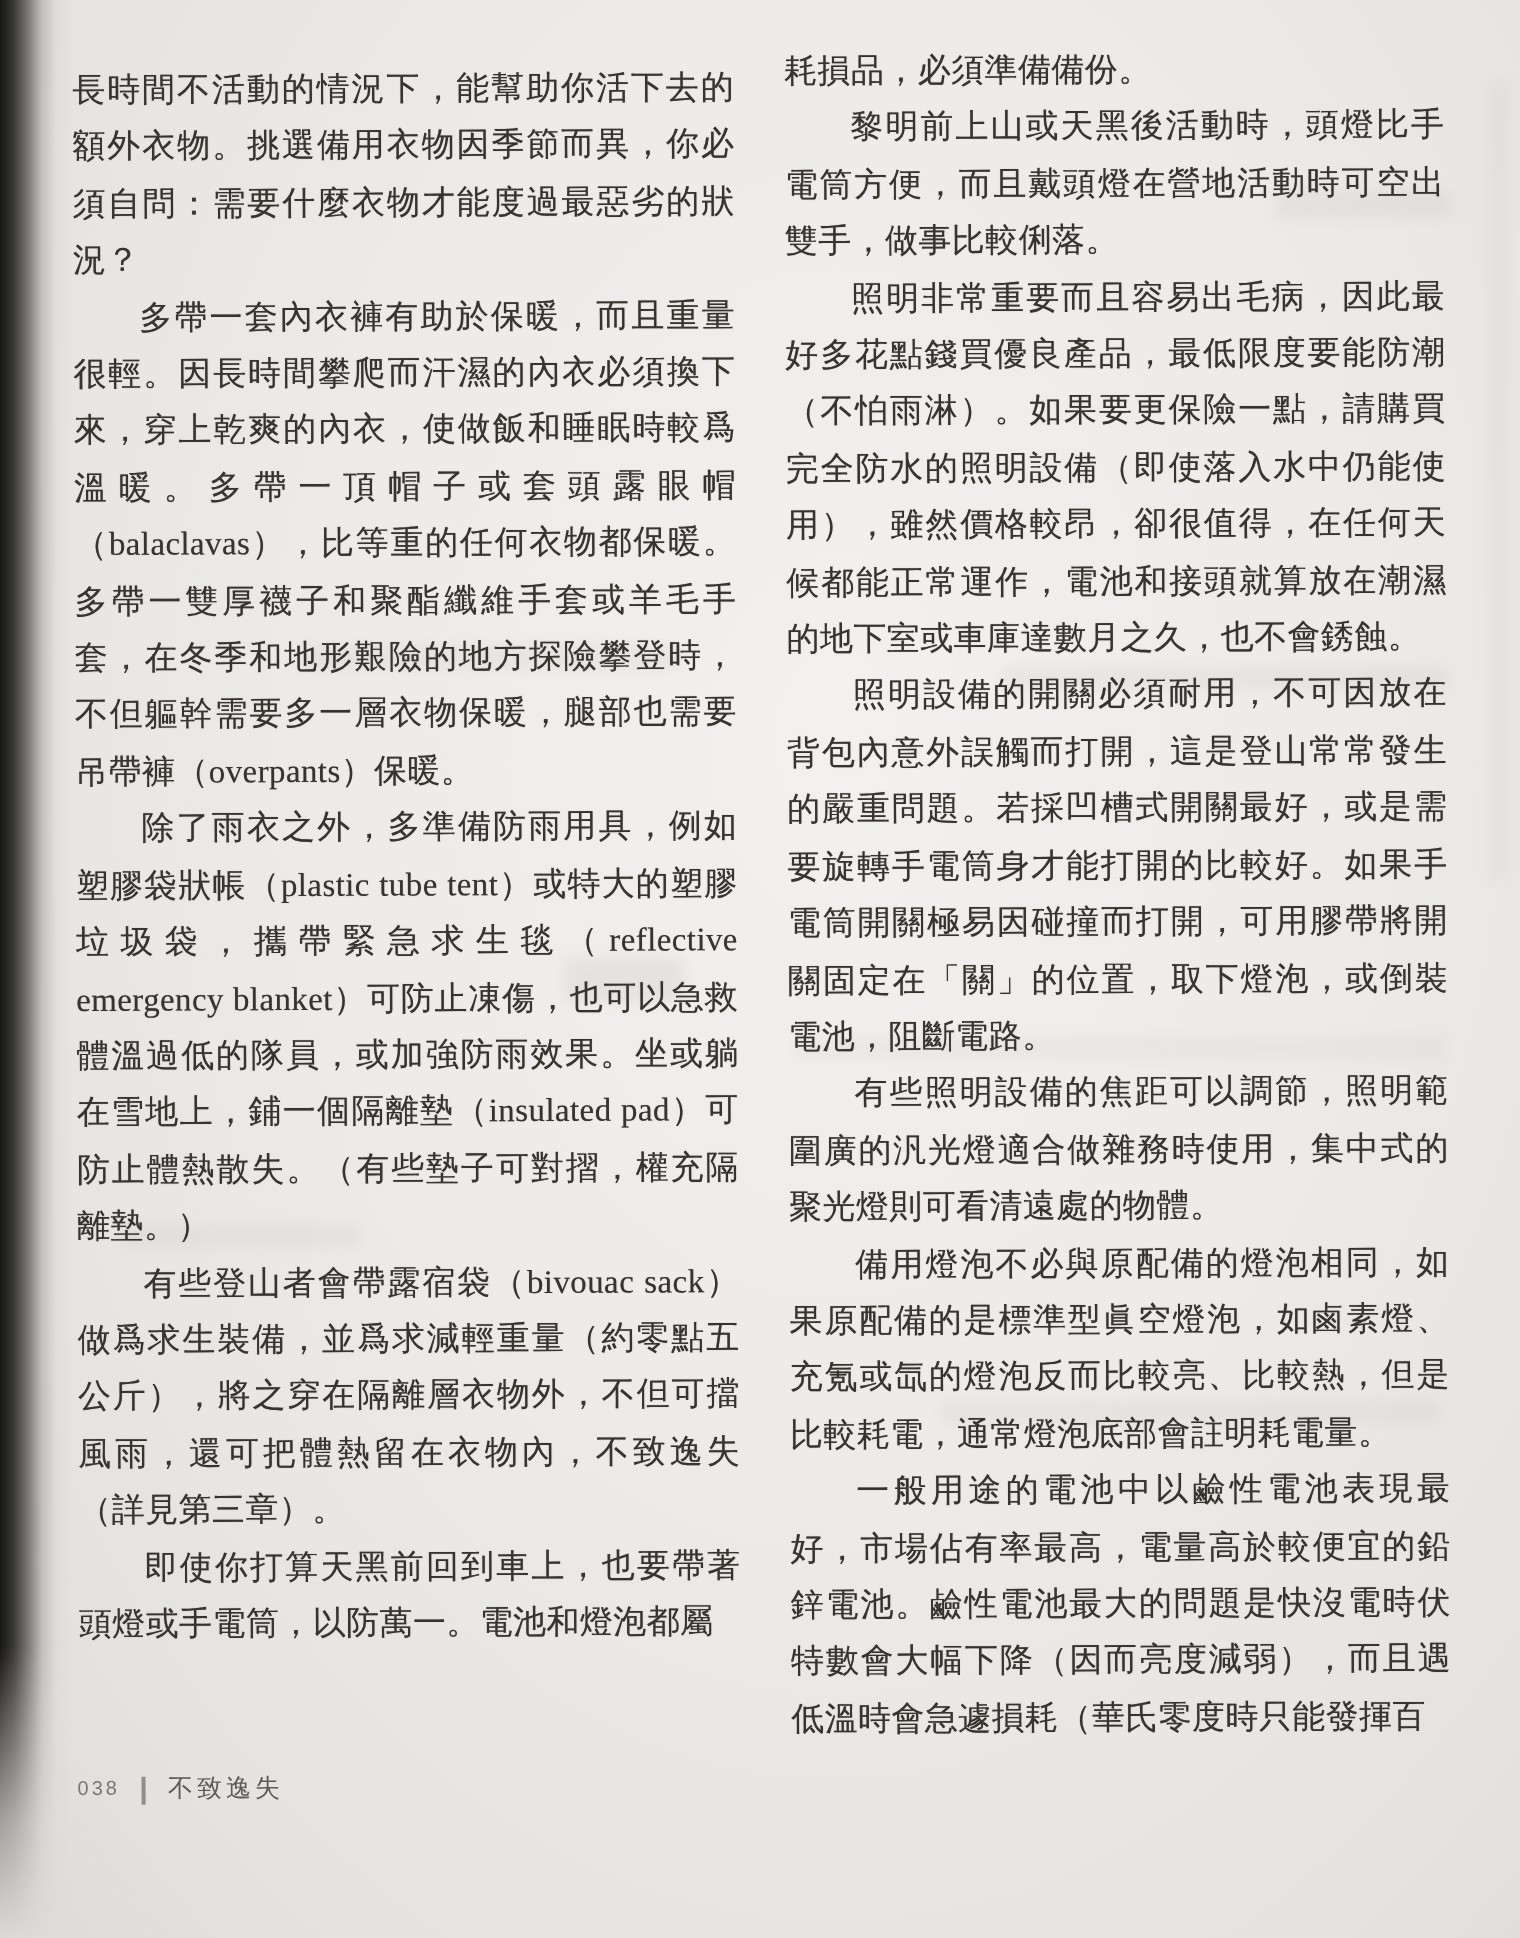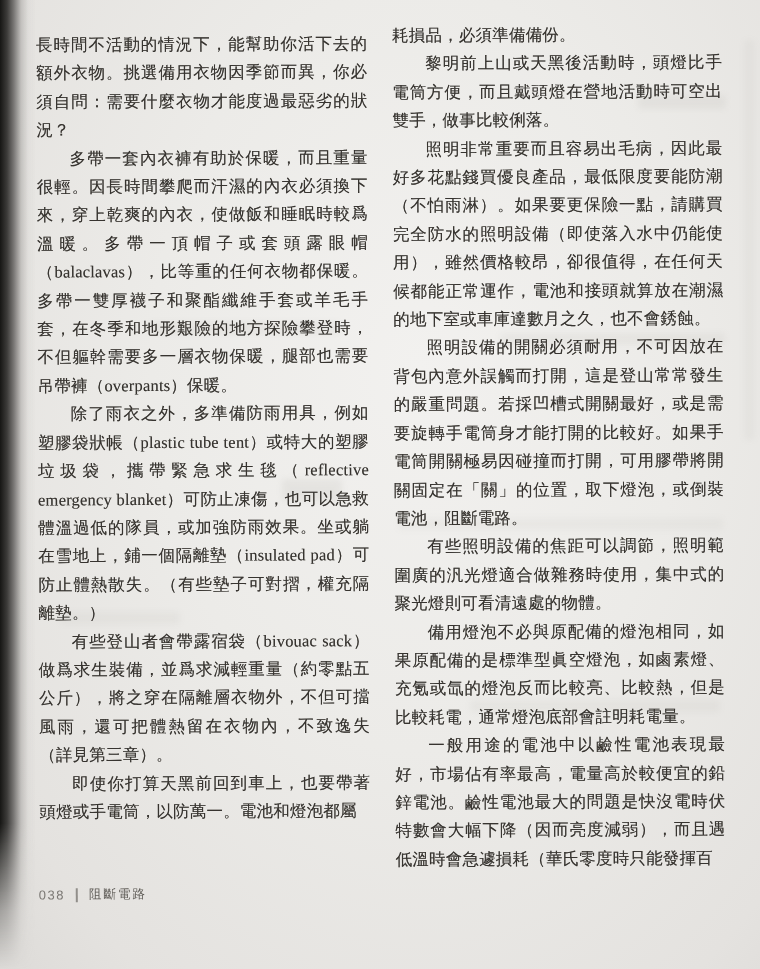--- a/index.html
+++ b/index.html
@@ -35,21 +35,21 @@
     display:inline-block;border:1.6px solid #4a463f;
     padding:3px 14px 4px 9px;margin:15px 0 9px 2px;
     font-size:17.5px;color:#302d28;letter-spacing:1px;
     background:rgba(255,255,255,.12);
     text-shadow:0 0 .4px rgba(48,45,40,.55);
   }
   .footer{
     position:absolute;left:37px;top:885px;
     display:flex;align-items:center;gap:11px;
   }
-  .footer .num{font-size:13px;color:#7a7773;letter-spacing:1.5px;font-family:"Liberation Sans","DejaVu Sans",sans-serif;}
+  .footer .num{font-size:10px;color:#7a7773;letter-spacing:1.5px;font-family:"Liberation Sans","DejaVu Sans",sans-serif;}
   .footer .bar{width:2px;height:14px;background:#918e8a;}
   .footer .title{font-size:12.5px;color:#5d5a55;letter-spacing:2px;}
   
   .ghost{position:absolute;background:#8e8b83;filter:blur(3px);border-radius:2px;pointer-events:none;}
 </style>
 </head>
 <body>
 
 <div class="page">
 
@@ -80,17 +80,17 @@
       <p class="para indent">照明非常重要而且容易出毛病，因此最好多花點錢買優良產品，最低限度要能防潮（不怕雨淋）。如果要更保險一點，請購買完全防水的照明設備（即使落入水中仍能使用），雖然價格較昂，卻很值得，在任何天候都能正常運作，電池和接頭就算放在潮濕的地下室或車庫達數月之久，也不會銹蝕。</p>
       <p class="para indent">照明設備的開關必須耐用，不可因放在背包內意外誤觸而打開，這是登山常常發生的嚴重問題。若採凹槽式開關最好，或是需要旋轉手電筒身才能打開的比較好。如果手電筒開關極易因碰撞而打開，可用膠帶將開關固定在「關」的位置，取下燈泡，或倒裝電池，阻斷電路。</p>
       <p class="para indent">有些照明設備的焦距可以調節，照明範圍廣的汎光燈適合做雜務時使用，集中式的聚光燈則可看清遠處的物體。</p>
       <p class="para indent">備用燈泡不必與原配備的燈泡相同，如果原配備的是標準型眞空燈泡，如鹵素燈、充氪或氙的燈泡反而比較亮、比較熱，但是比較耗電，通常燈泡底部會註明耗電量。</p>
       <p class="para indent">一般用途的電池中以鹼性電池表現最好，市場佔有率最高，電量高於較便宜的鉛鋅電池。鹼性電池最大的問題是快沒電時伏特數會大幅下降（因而亮度減弱），而且遇低溫時會急遽損耗（華氏零度時只能發揮百</p>
     </div>
 
     <div class="footer">
       <span class="num">038</span>
       <span class="bar"></span>
-      <span class="title">阻斷電路</span>
+      <span class="title">不致逸失</span>
     </div>
 
   </div>
 </div>
 
 </body></html>

